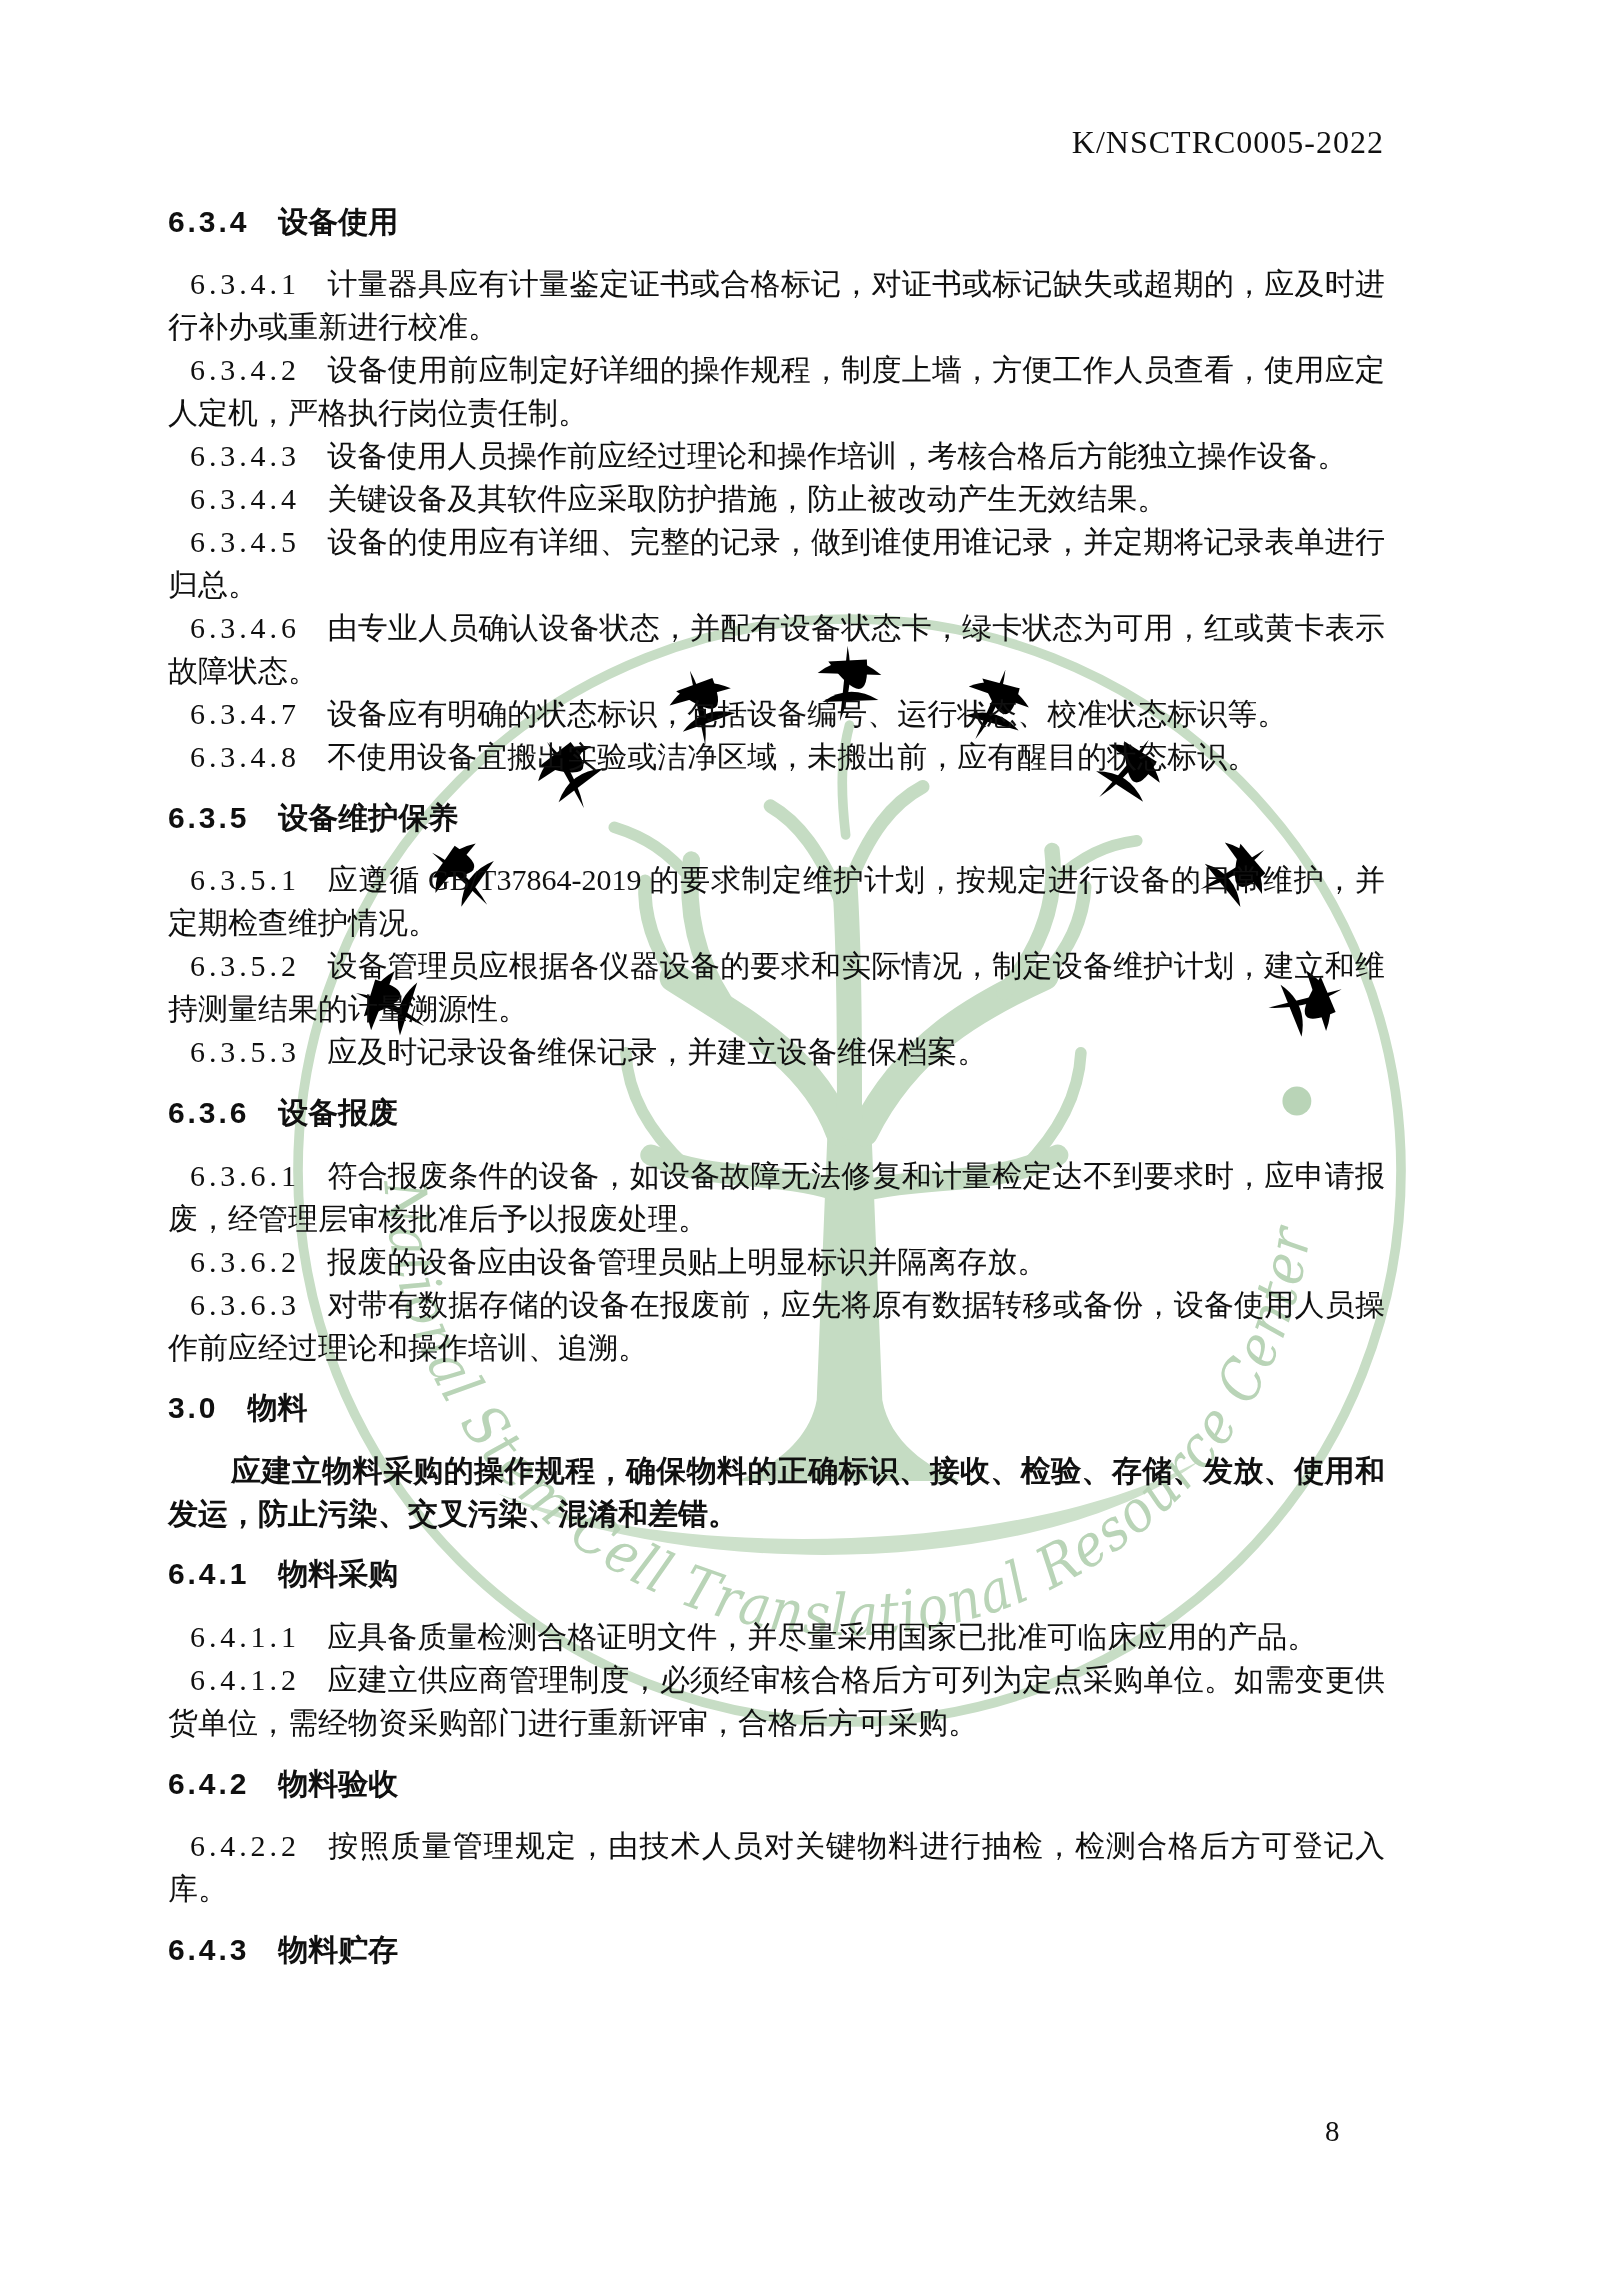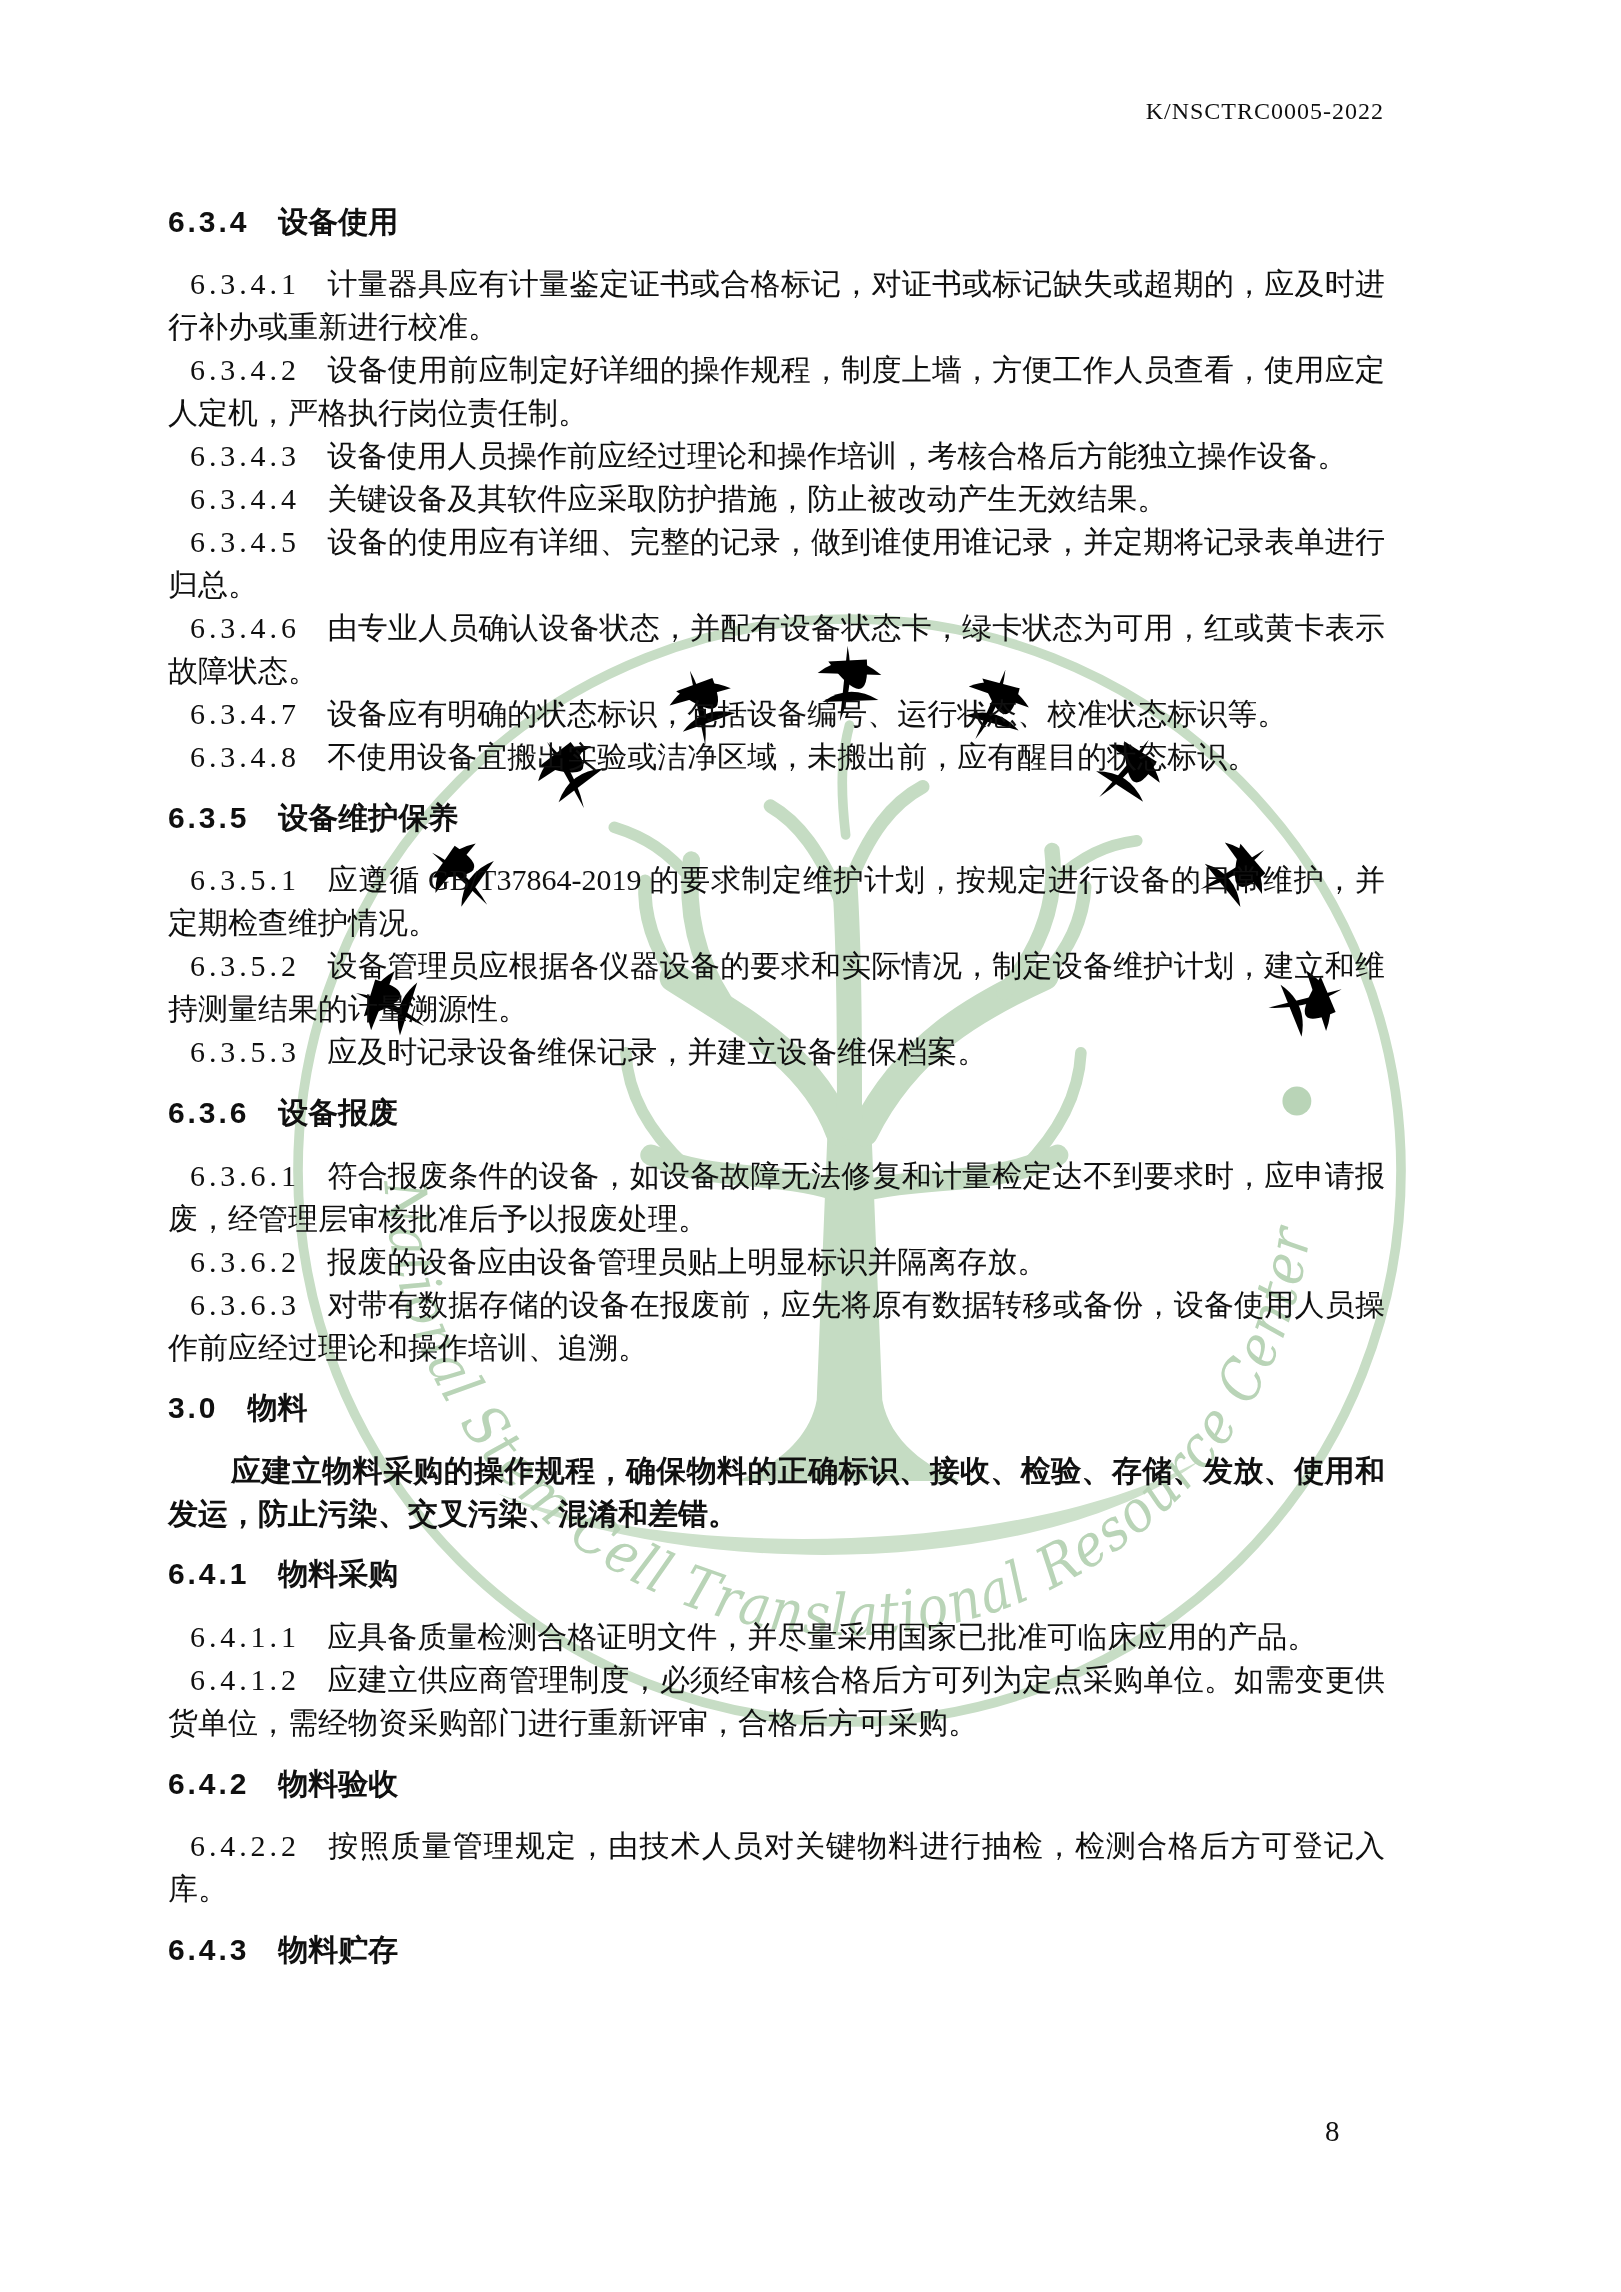--- a/index.html
+++ b/index.html
@@ -5,22 +5,22 @@
   html,body{margin:0;padding:0;background:#888;}
   .page{
     position:relative;
     width:1621px;height:2293px;
     background:#ffffff;
     overflow:hidden;
     font-family:"Liberation Serif","DejaVu Serif",serif;
     color:#101010;
   }
   .header-code{
-    position:absolute;top:98px;right:237px;
-    font-size:24px;letter-spacing:1px;
+    position:absolute;top:124px;right:237px;
+    font-size:32px;letter-spacing:1px;
     font-family:"Liberation Serif","DejaVu Serif",serif;
   }
   .content{
     position:absolute;left:168px;top:182px;width:1217px;
     display:flow-root;
     z-index:2;
   }
   .content h3{
     font-family:"Liberation Sans","DejaVu Sans",sans-serif;
     font-weight:bold;

